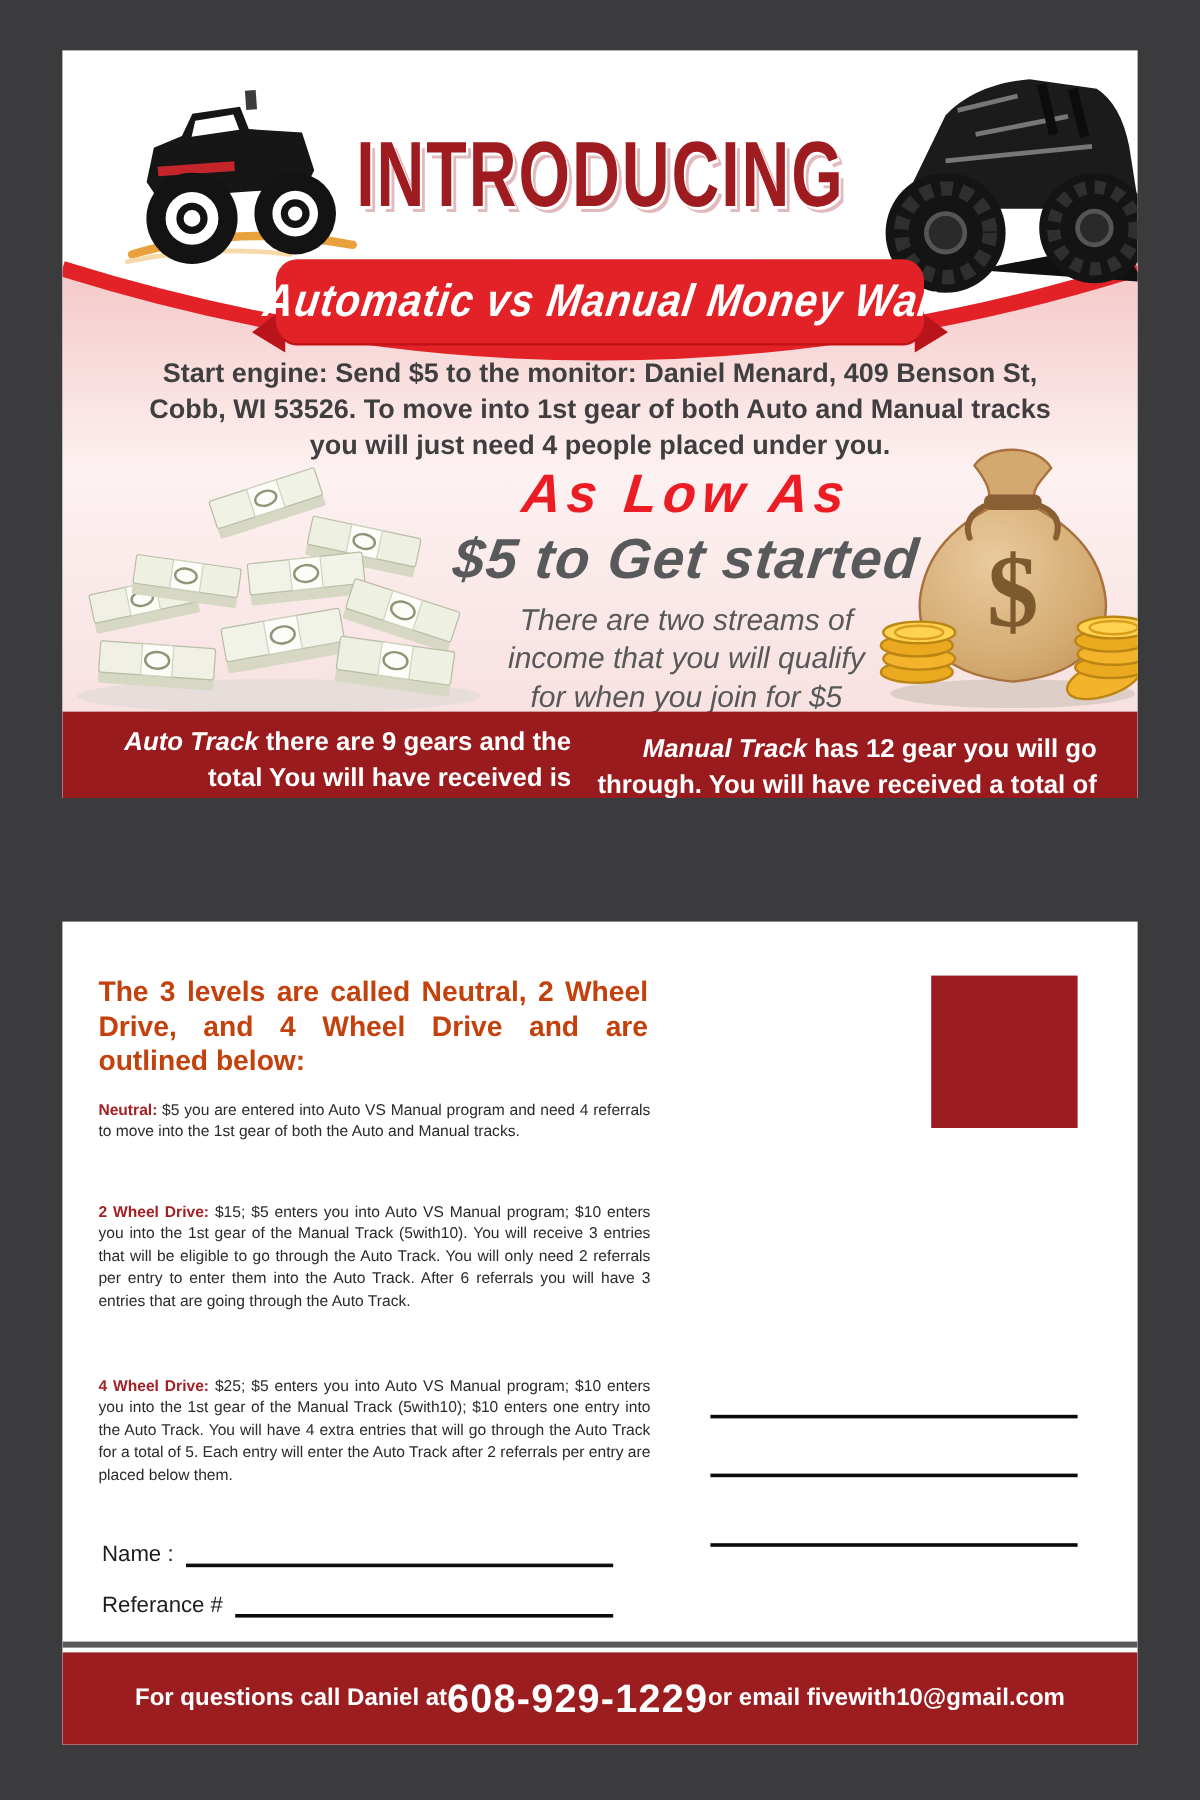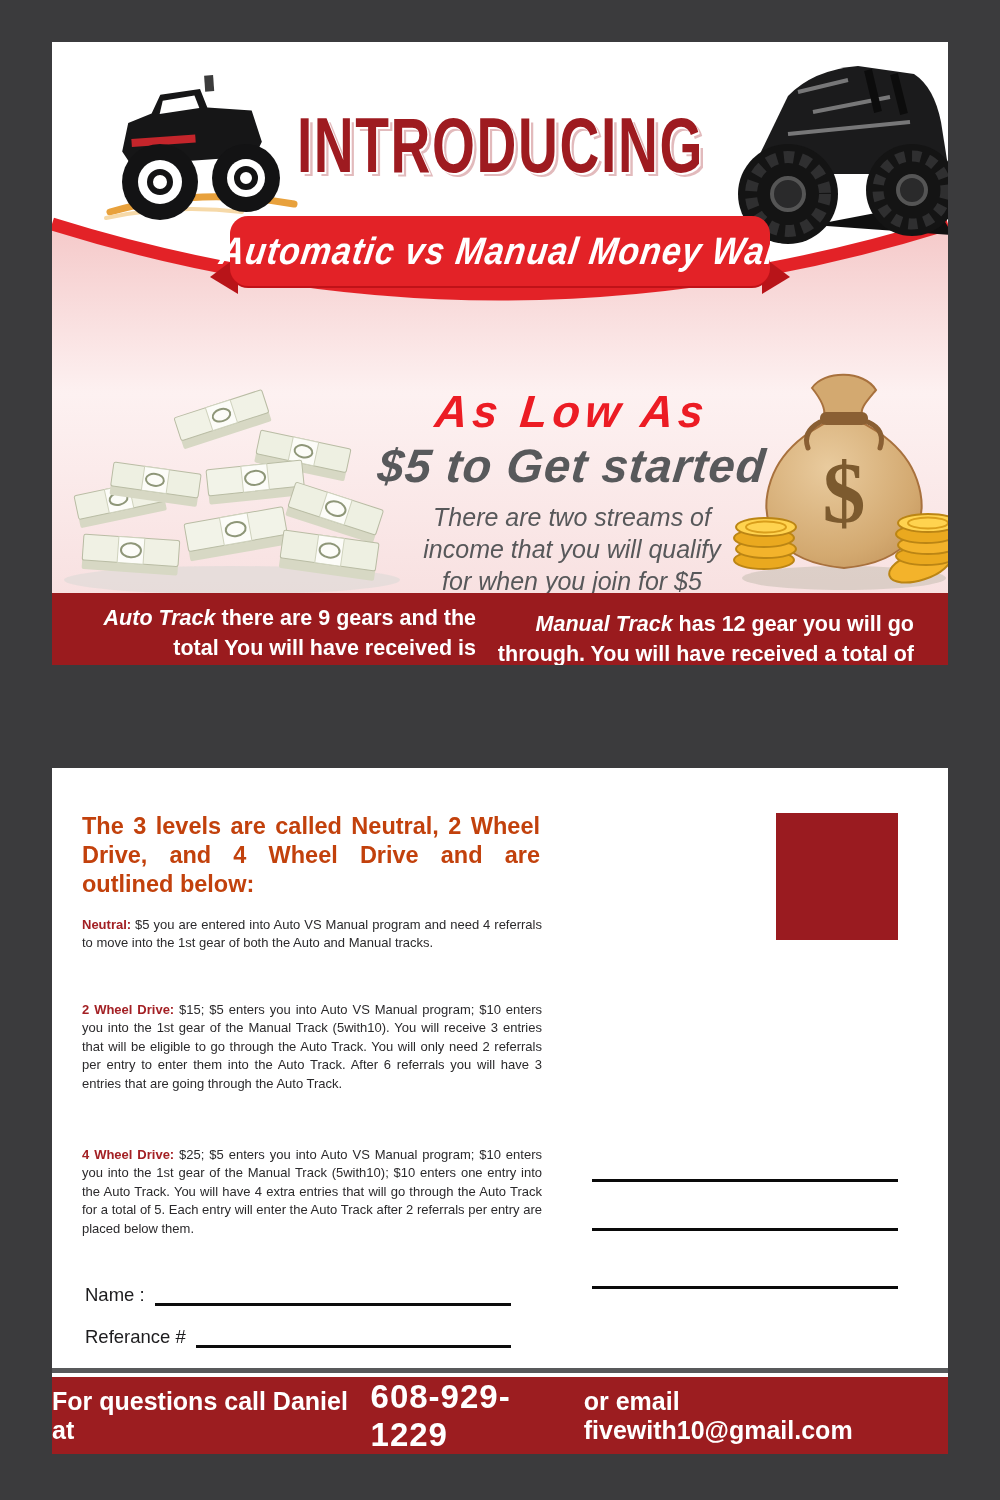--- a/index.html
+++ b/index.html
@@ -97,21 +97,21 @@
   .rline{position:absolute;left:540px;width:306px;height:3px;background:#0a0a0a;}
   #rline-1{top:411px;}
   #rline-2{top:460px;}
   #rline-3{top:518px;}
 
   .gray-strip{position:absolute;left:0;top:600px;width:896px;height:5px;background:#58595b;}
   .footer-bar{
     position:absolute;left:0;top:609px;width:896px;height:77px;background:#9c1d20;
     display:flex;align-items:center;justify-content:center;color:#fff;
   }
-  .footer-bar .pre,.footer-bar .suf{font-size:25px;font-weight:700;}
+  .footer-bar .pre,.footer-bar .suf{font-size:20px;font-weight:700;}
   .footer-bar .phone{font-size:33px;font-weight:700;margin:0 0;letter-spacing:1px;}
 </style>
 </head>
 <body>
 
 <div class="panel" id="panel-top">
 
   <svg class="swoosh" width="896" height="421" viewBox="0 0 896 421" preserveAspectRatio="none">
     <defs>
       <linearGradient id="pinkgrad" x1="0" y1="0" x2="0" y2="1">
@@ -157,20 +157,21 @@
   <div class="flyer-title">
     <span class="squeeze">INTRODUCING</span>
   </div>
 
   <div class="fold left"></div>
   <div class="fold right"></div>
   <div class="ribbon">
     <span class="ribbon-text">Automatic vs Manual Money War</span>
   </div>
 
+  <div class="intro-par">Start engine: Send $5 to the monitor: Daniel Menard, 409 Benson St, Cobb, WI 53526. To move into 1st gear of both Auto and Manual tracks you will just need 4 people placed under you.</div>
 
   <svg class="money-pile" width="352" height="222" viewBox="0 0 352 222">
     <ellipse cx="176" cy="202" rx="168" ry="14" fill="#d9d9d5" opacity="0.55"></ellipse>
     <g>
       <g transform="translate(18,118) rotate(-12)">
         <rect x="0" y="5" width="88" height="28" rx="2" fill="#d7d8c4"></rect>
         <rect x="0" y="0" width="88" height="24" rx="2" fill="#f0f1e4" stroke="#b9bca4"></rect>
         <rect x="31" y="0" width="25" height="24" fill="#fcfcf8" stroke="#cfd2bd"></rect>
         <ellipse cx="43" cy="12" rx="9" ry="6" fill="none" stroke="#8e9678" stroke-width="2"></ellipse>
       </g>

